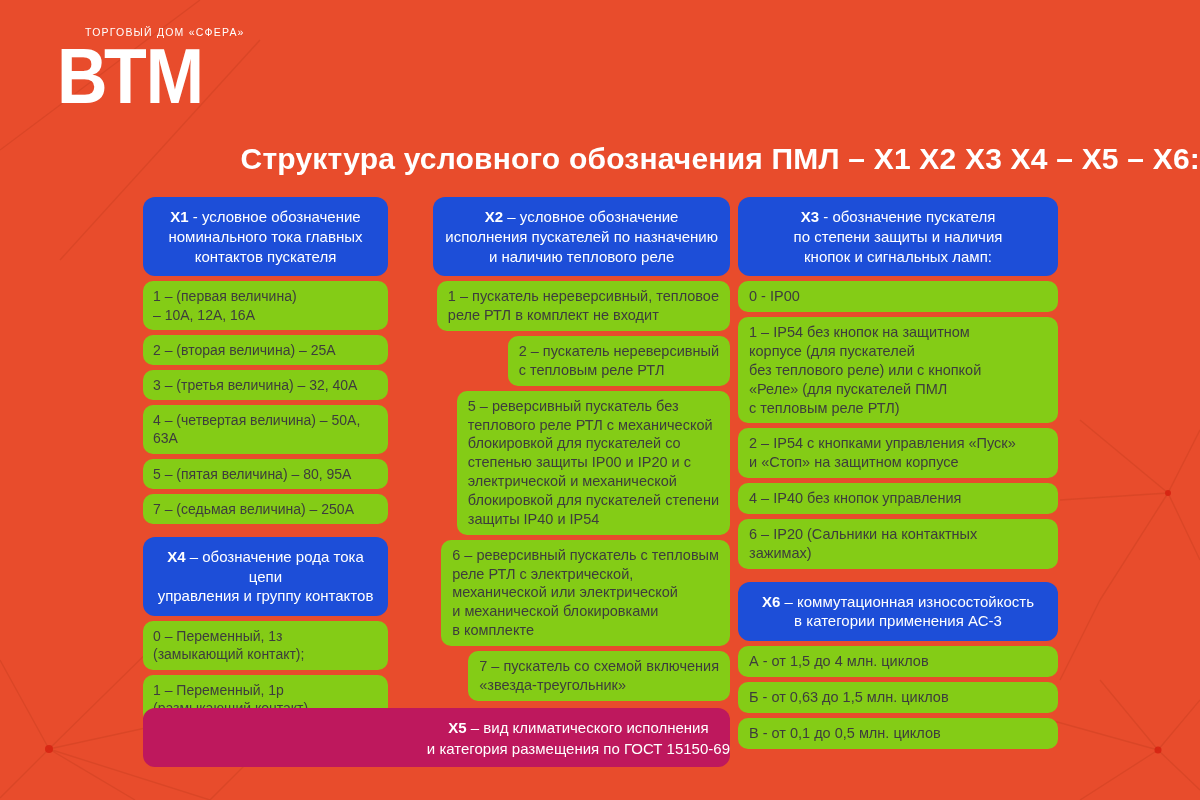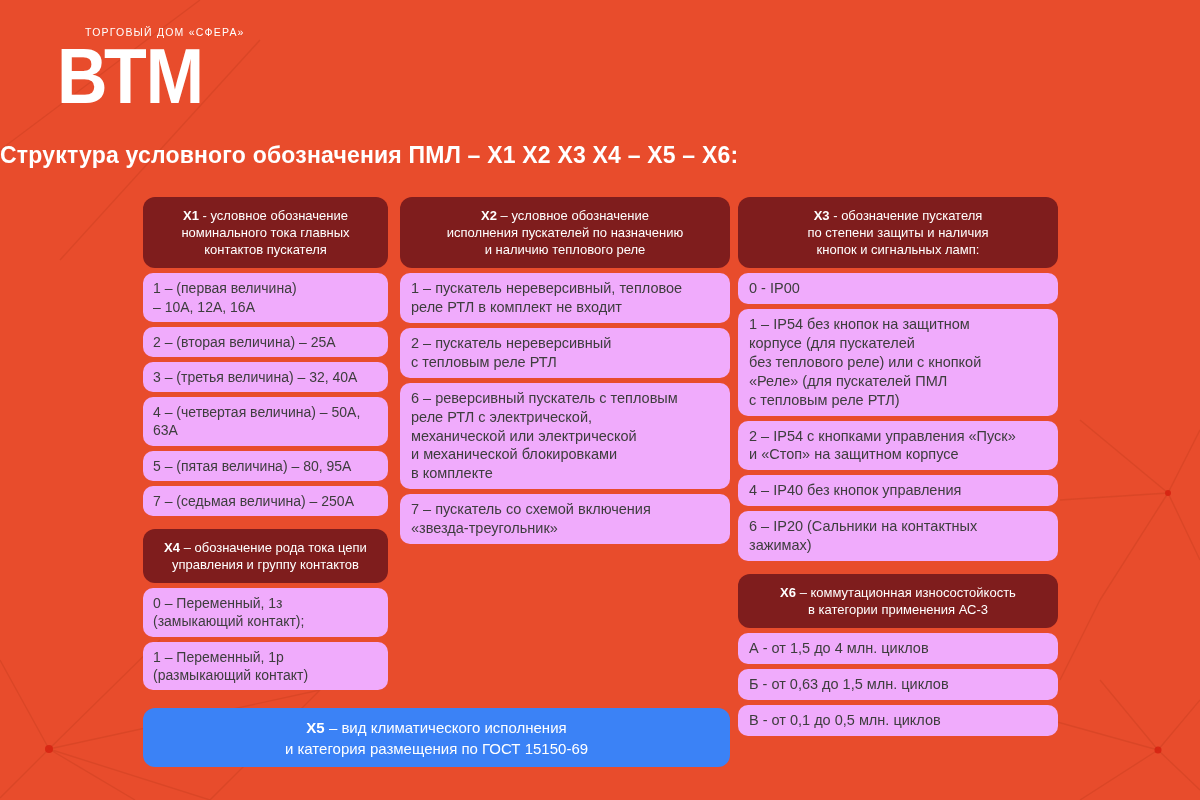--- a/index.html
+++ b/index.html
@@ -20,56 +20,56 @@
     white-space: nowrap;
   }
   .logo-brand {
     font-size: 70px; font-weight: bold; line-height: 0.98;
     letter-spacing: -1px;
     transform: scaleY(1.12); transform-origin: top left;
   }
 
   .page-title {
     position: absolute; left: 0; top: 142px; width: 1200px;
-    text-align: left;
-    color: #FFFFFF; font-size: 23px; font-weight: bold;
+    text-align: right;
+    color: #FFFFFF; font-size: 30px; font-weight: bold;
     letter-spacing: 0.2px;
   }
 
   .col { position: absolute; display: flex; flex-direction: column; gap: 5px; }
   .col-x1 { left: 143px; top: 197px; width: 245px; }
-  .col-x2 { left: 400px; top: 197px; width: 330px; }
+  .col-x2 { left: 400px; top: 197px; width: 330px; align-items: flex-end; }
   .col-x3 { left: 738px; top: 197px; width: 320px; }
 
   .hdr {
-    background: #7f1d1d; color: #FFFFFF;
+    background: #1d4ed8; color: #FFFFFF;
     border-radius: 12px;
     padding: 10px 12px;
     text-align: center;
-    font-size: 13px; line-height: 1.32;
+    font-size: 15px; line-height: 1.32;
   }
   .hdr b { font-weight: bold; }
   .hdr-text { white-space: pre-line; font-weight: normal; }
 
   .card {
-    background: #f0abfc; color: #3D3D3D;
+    background: #84cc16; color: #3D3D3D;
     border-radius: 10px;
     padding: 6px 11px;
     font-size: 14.5px; line-height: 1.3;
     white-space: pre-line;
   }
   .col-x1 .card { font-size: 14px; padding: 6px 10px; }
 
   .gap-above { margin-top: 8px; }
 
   .x5-block {
     position: absolute; left: 143px; top: 708px; width: 587px; height: 59px;
-    background: #3b82f6; color: #FFFFFF;
+    background: #be185d; color: #FFFFFF;
     border-radius: 12px;
-    display: flex; align-items: center; justify-content: center;
+    display: flex; align-items: center; justify-content: flex-end;
     text-align: center;
     font-size: 15px; line-height: 1.4;
   }
 </style>
 </head>
 <body>
 
 <svg class="mesh" viewBox="0 0 1200 800" xmlns="http://www.w3.org/2000/svg">
   <g stroke="#BE3A1C" stroke-width="1.4" opacity="0.32" fill="none">
     <path d="M0,150 L200,0"></path>
@@ -115,20 +115,27 @@
 </div>
 
 <div class="col col-x2">
   <div class="hdr"><b>Х2</b> <span class="hdr-text">– условное обозначение
 исполнения пускателей по назначению
 и наличию теплового реле</span></div>
   <div class="card">1 – пускатель нереверсивный, тепловое
 реле РТЛ в комплект не входит</div>
   <div class="card">2 – пускатель нереверсивный
 с тепловым реле РТЛ</div>
+  <div class="card">5 – реверсивный пускатель без
+теплового реле РТЛ с механической
+блокировкой для пускателей со
+степенью защиты IP00 и IP20 и с
+электрической и механической
+блокировкой для пускателей степени
+защиты IP40 и IP54</div>
   <div class="card">6 – реверсивный пускатель с тепловым
 реле РТЛ с электрической,
 механической или электрической
 и механической блокировками
 в комплекте</div>
   <div class="card">7 – пускатель со схемой включения
 «звезда-треугольник»</div>
 </div>
 
 <div class="col col-x3">

